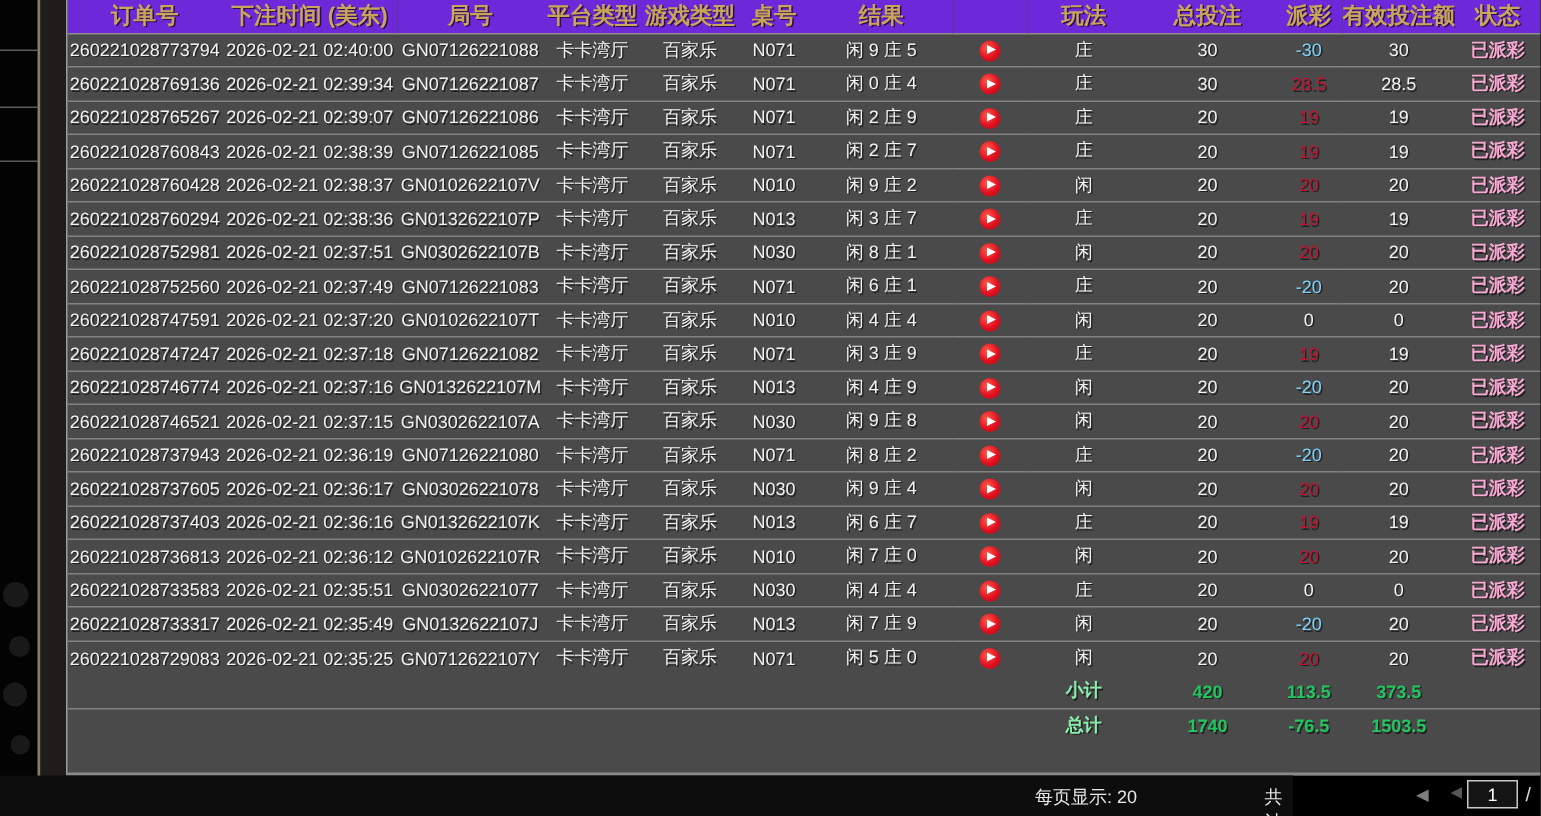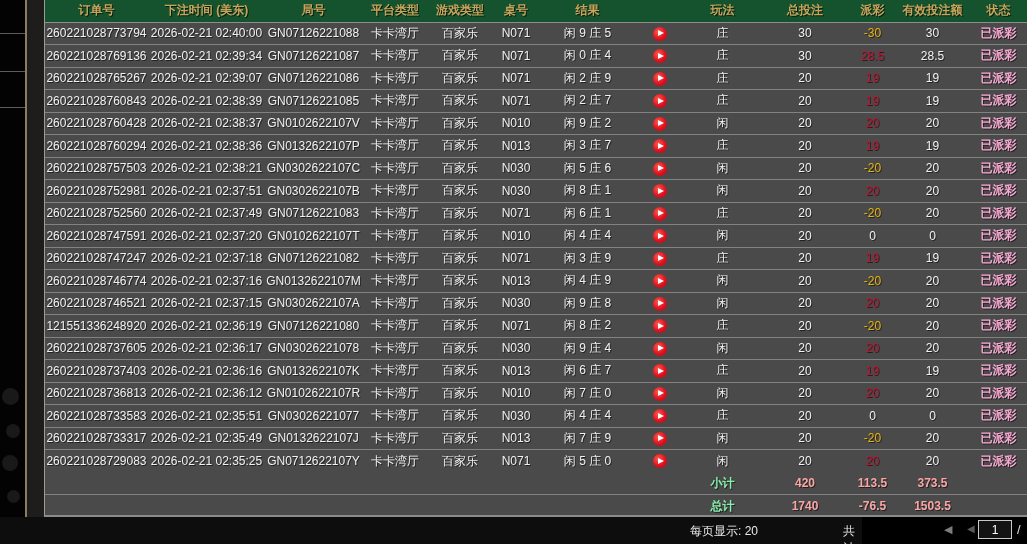--- a/index.html
+++ b/index.html
@@ -19,37 +19,37 @@
     position:absolute;left:44px;top:0;width:983px;height:517px;
     background:#4a4a4a;border-left:1px solid #9b9b9b;border-bottom:2px solid #8a8a8a;
     box-sizing:border-box;
   }
   table{border-collapse:collapse;table-layout:fixed;width:982px;}
   th,td{
     padding:0;margin:0;overflow:hidden;white-space:nowrap;
     text-align:center;vertical-align:middle;box-sizing:border-box;
   }
   thead th{
-    height:22px;background:#14532d;color:#c9a55c;
-    font-size:12px;font-weight:bold;
+    height:22px;background:#6d28d9;color:#c9a55c;
+    font-size:15px;font-weight:bold;
     text-shadow:1px 1px 0 rgba(0,0,0,.65);
     border-bottom:1px solid #8d8d8d;
   }
   tbody td, .summary td{
     height:22.5px;color:#f2f2f2;font-size:12px;
     text-shadow:1px 1px 0 rgba(0,0,0,.55);
     border-top:1px solid #828282;
   }
   tbody tr:first-child td{border-top:none;}
   td.num{letter-spacing:0;}
   td.red{color:#c31230;}
-  td.green{color:#eab308;}
+  td.green{color:#7dd3fc;}
   td.white{color:#f2f2f2;}
   td.status{color:#f9a8d4;font-weight:bold;}
-  .summary td{color:#fca5a5;font-weight:bold;}
+  .summary td{color:#22c55e;font-weight:bold;}
   .summary td.lbl{color:#86efac;}
   
   .play-btn{
     display:inline-block;width:14px;height:14px;border-radius:50%;
     background:radial-gradient(circle at 38% 35%, #ff5a4a 0%, #e01020 55%, #b40812 100%);
     position:relative;vertical-align:middle;cursor:pointer;
   }
   .play-btn::after{
     content:"";position:absolute;left:5px;top:3.5px;
     border-left:6px solid #fff;border-top:3.5px solid transparent;border-bottom:3.5px solid transparent;
@@ -203,35 +203,20 @@
     <td class="num">N013</td>
     <td>闲 3 庄 7</td>
     <td><span class="play-btn"></span></td>
     <td>庄</td>
     <td class="num">20</td>
     <td class="num red">19</td>
     <td class="num">19</td>
     <td class="status">已派彩</td>
   </tr>
         <tr>
-    <td class="num">260221028757503</td>
-    <td class="num">2026-02-21 02:38:21</td>
-    <td class="num">GN0302622107C</td>
-    <td>卡卡湾厅</td>
-    <td>百家乐</td>
-    <td class="num">N030</td>
-    <td>闲 5 庄 6</td>
-    <td><span class="play-btn"></span></td>
-    <td>闲</td>
-    <td class="num">20</td>
-    <td class="num green">-20</td>
-    <td class="num">20</td>
-    <td class="status">已派彩</td>
-  </tr>
-        <tr>
     <td class="num">260221028752981</td>
     <td class="num">2026-02-21 02:37:51</td>
     <td class="num">GN0302622107B</td>
     <td>卡卡湾厅</td>
     <td>百家乐</td>
     <td class="num">N030</td>
     <td>闲 8 庄 1</td>
     <td><span class="play-btn"></span></td>
     <td>闲</td>
     <td class="num">20</td>
@@ -308,21 +293,21 @@
     <td class="num">N030</td>
     <td>闲 9 庄 8</td>
     <td><span class="play-btn"></span></td>
     <td>闲</td>
     <td class="num">20</td>
     <td class="num red">20</td>
     <td class="num">20</td>
     <td class="status">已派彩</td>
   </tr>
         <tr>
-    <td class="num">121551336248920</td>
+    <td class="num">260221028737943</td>
     <td class="num">2026-02-21 02:36:19</td>
     <td class="num">GN07126221080</td>
     <td>卡卡湾厅</td>
     <td>百家乐</td>
     <td class="num">N071</td>
     <td>闲 8 庄 2</td>
     <td><span class="play-btn"></span></td>
     <td>庄</td>
     <td class="num">20</td>
     <td class="num green">-20</td>

